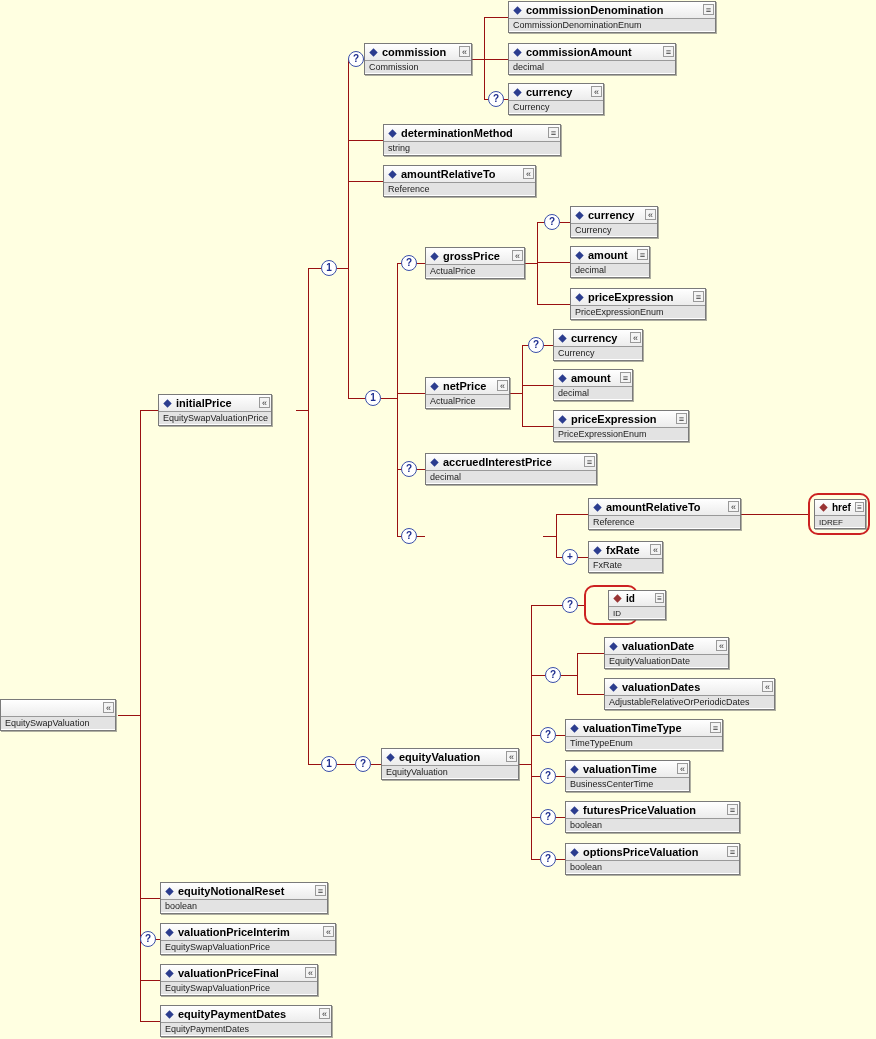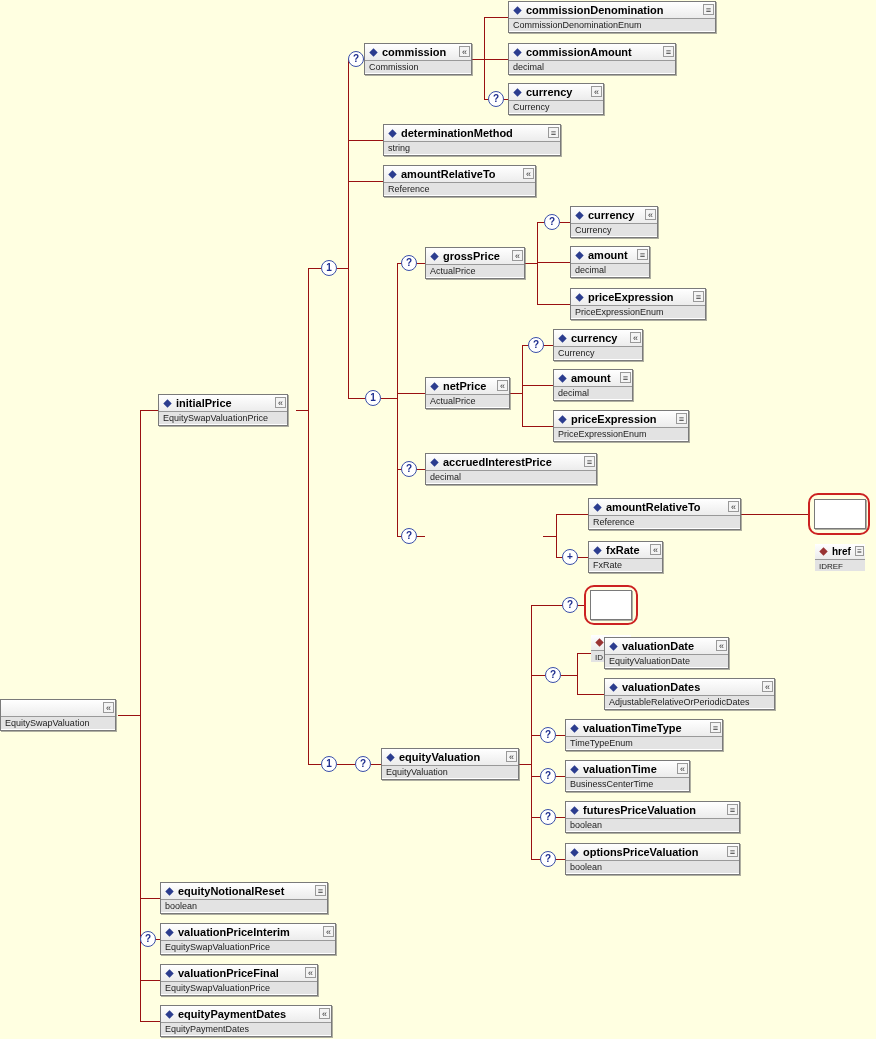--- a/index.html
+++ b/index.html
@@ -24,21 +24,21 @@
   .node .row2 { height: 13px; font-size: 9px; color: #1c1c1c; padding: 1px 2px 0 4px;
                 background: #e3e3e3; border-top: 1px solid #999; white-space: nowrap;
                 overflow: hidden; line-height: 11px; }
   .cicon { position: absolute; right: 1px; top: 2px; width: 11px; height: 11px; font-size: 9px;
            line-height: 10px; color: #333; text-align: center; border: 1px solid #999;
            background: #f4f4f4; }
   .cicon::after { content: "\2261"; }           
   .node.cx .cicon::after { content: "\00AB"; }  
 
   .node.small { height: 30px; }
-  .node.small .row1 { height: 15px; padding-right: 0; margin-top: 44px; }
+  .node.small .row1 { height: 15px; padding-right: 0; }
   .node.small .row1 .nm { font-size: 10px; }
   .node.small .row2 { height: 12px; font-size: 8px; }
   .node.small .cicon { width: 9px; height: 10px; font-size: 8px; line-height: 9px; }
 
   .circle { position: absolute; width: 16px; height: 16px; border-radius: 50%;
             border: 1px solid #3A4FA8; background: #fff; color: #1F2F8F; font-size: 10px;
             font-weight: bold; text-align: center; line-height: 14px; z-index: 4; }
 </style>
 </head>
 <body>
@@ -108,21 +108,21 @@
   <div class="attr-outline" style="left:584px;top:585px;width:54px;height:40px"></div>
 
   <div class="node cx" style="left:0;top:699px;width:116px">
       <div class="row1">
         <span class="nm"></span>
         <span class="cicon"></span>
       </div>
       <div class="row2">EquitySwapValuation</div>
     </div>
 
-  <div class="node cx" style="left:158px;top:394px;width:130px">
+  <div class="node cx" style="left:158px;top:394px;width:114px">
       <div class="row1">
         <span class="diamond"></span>
         <span class="nm">initialPrice</span>
         <span class="cicon"></span>
       </div>
       <div class="row2">EquitySwapValuationPrice</div>
     </div>
 
   <div class="node cx" style="left:364px;top:43px;width:108px">
       <div class="row1">
@@ -289,21 +289,21 @@
 
   <div class="node cx" style="left:381px;top:748px;width:138px">
       <div class="row1">
         <span class="diamond"></span>
         <span class="nm">equityValuation</span>
         <span class="cicon"></span>
       </div>
       <div class="row2">EquityValuation</div>
     </div>
 
-  <div class="node small attr" style="left:590px;top:590px;width:42px">
+  <div class="node small attr" style="left:608px;top:590px;width:58px">
       <div class="row1">
         <span class="diamond"></span>
         <span class="nm">id</span>
         <span class="cicon"></span>
       </div>
       <div class="row2">ID</div>
     </div>
 
   <div class="node cx" style="left:604px;top:637px;width:125px">
       <div class="row1">

